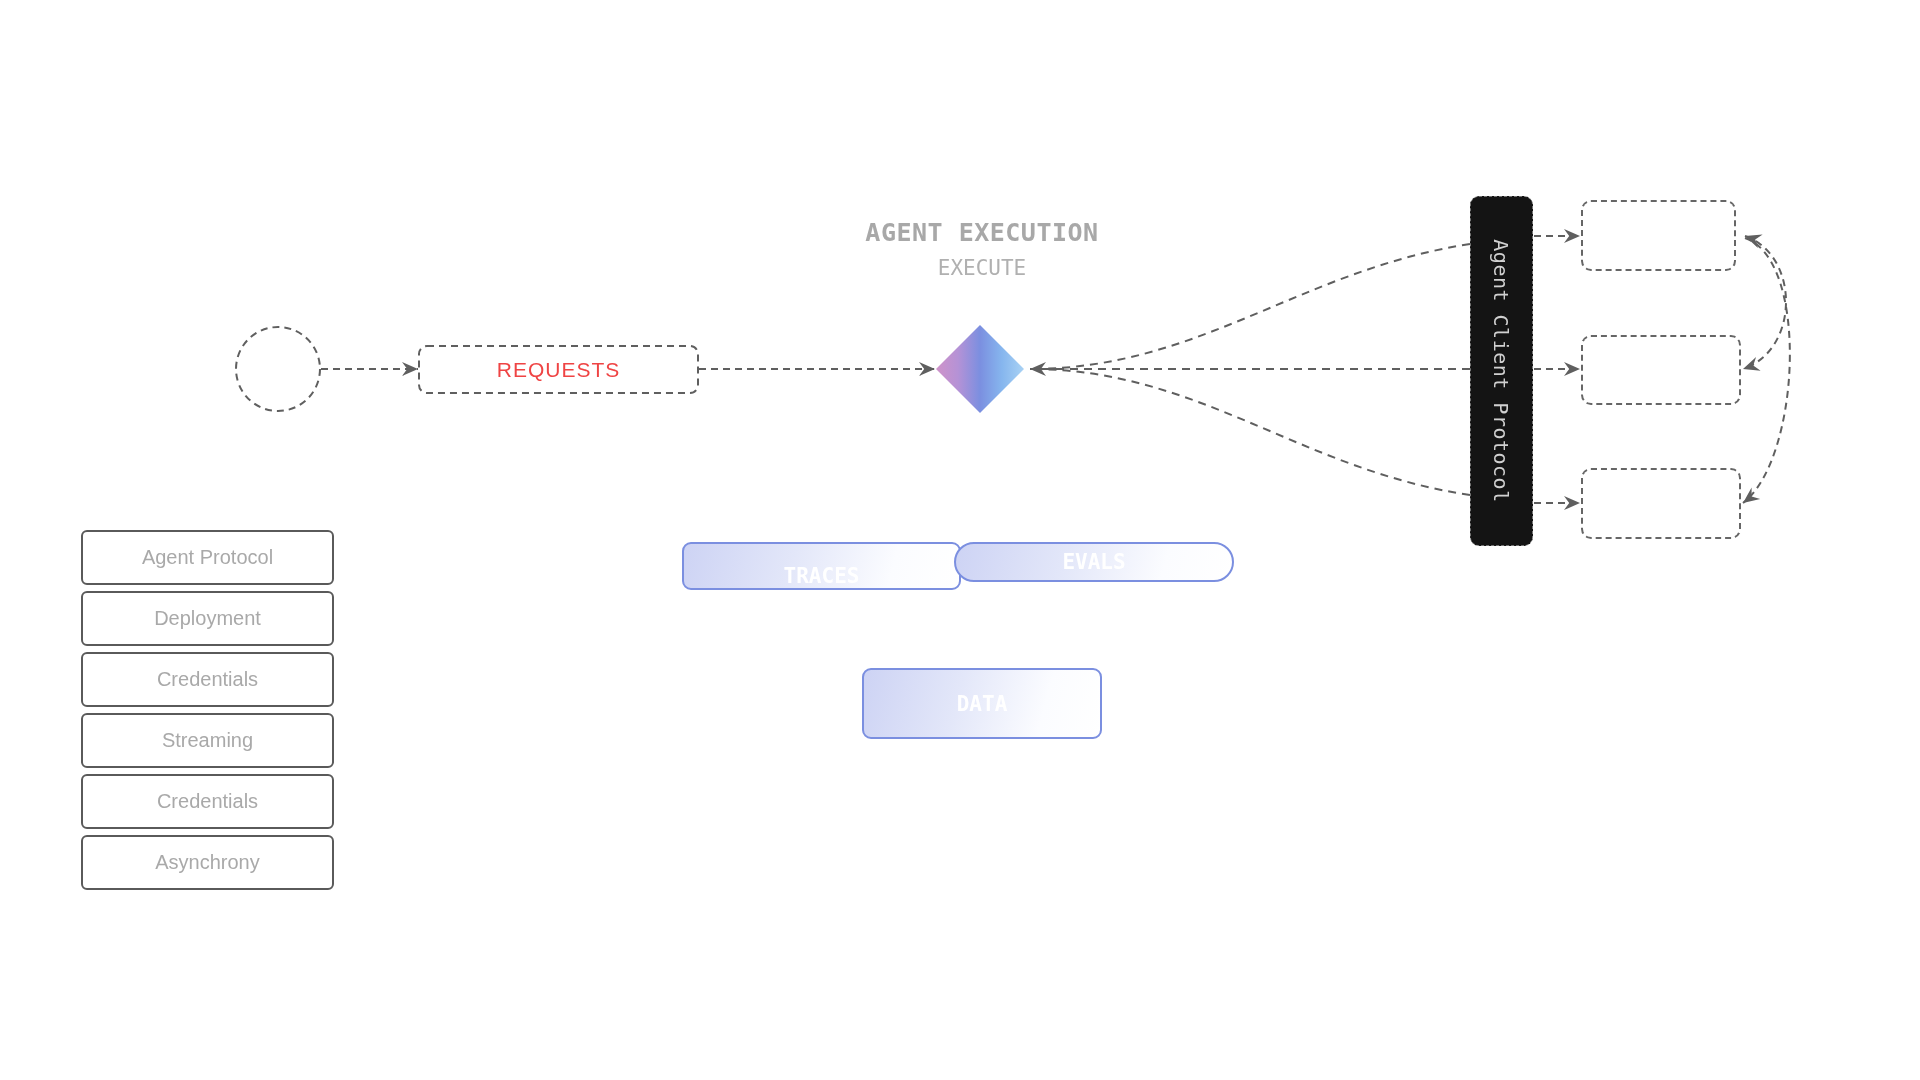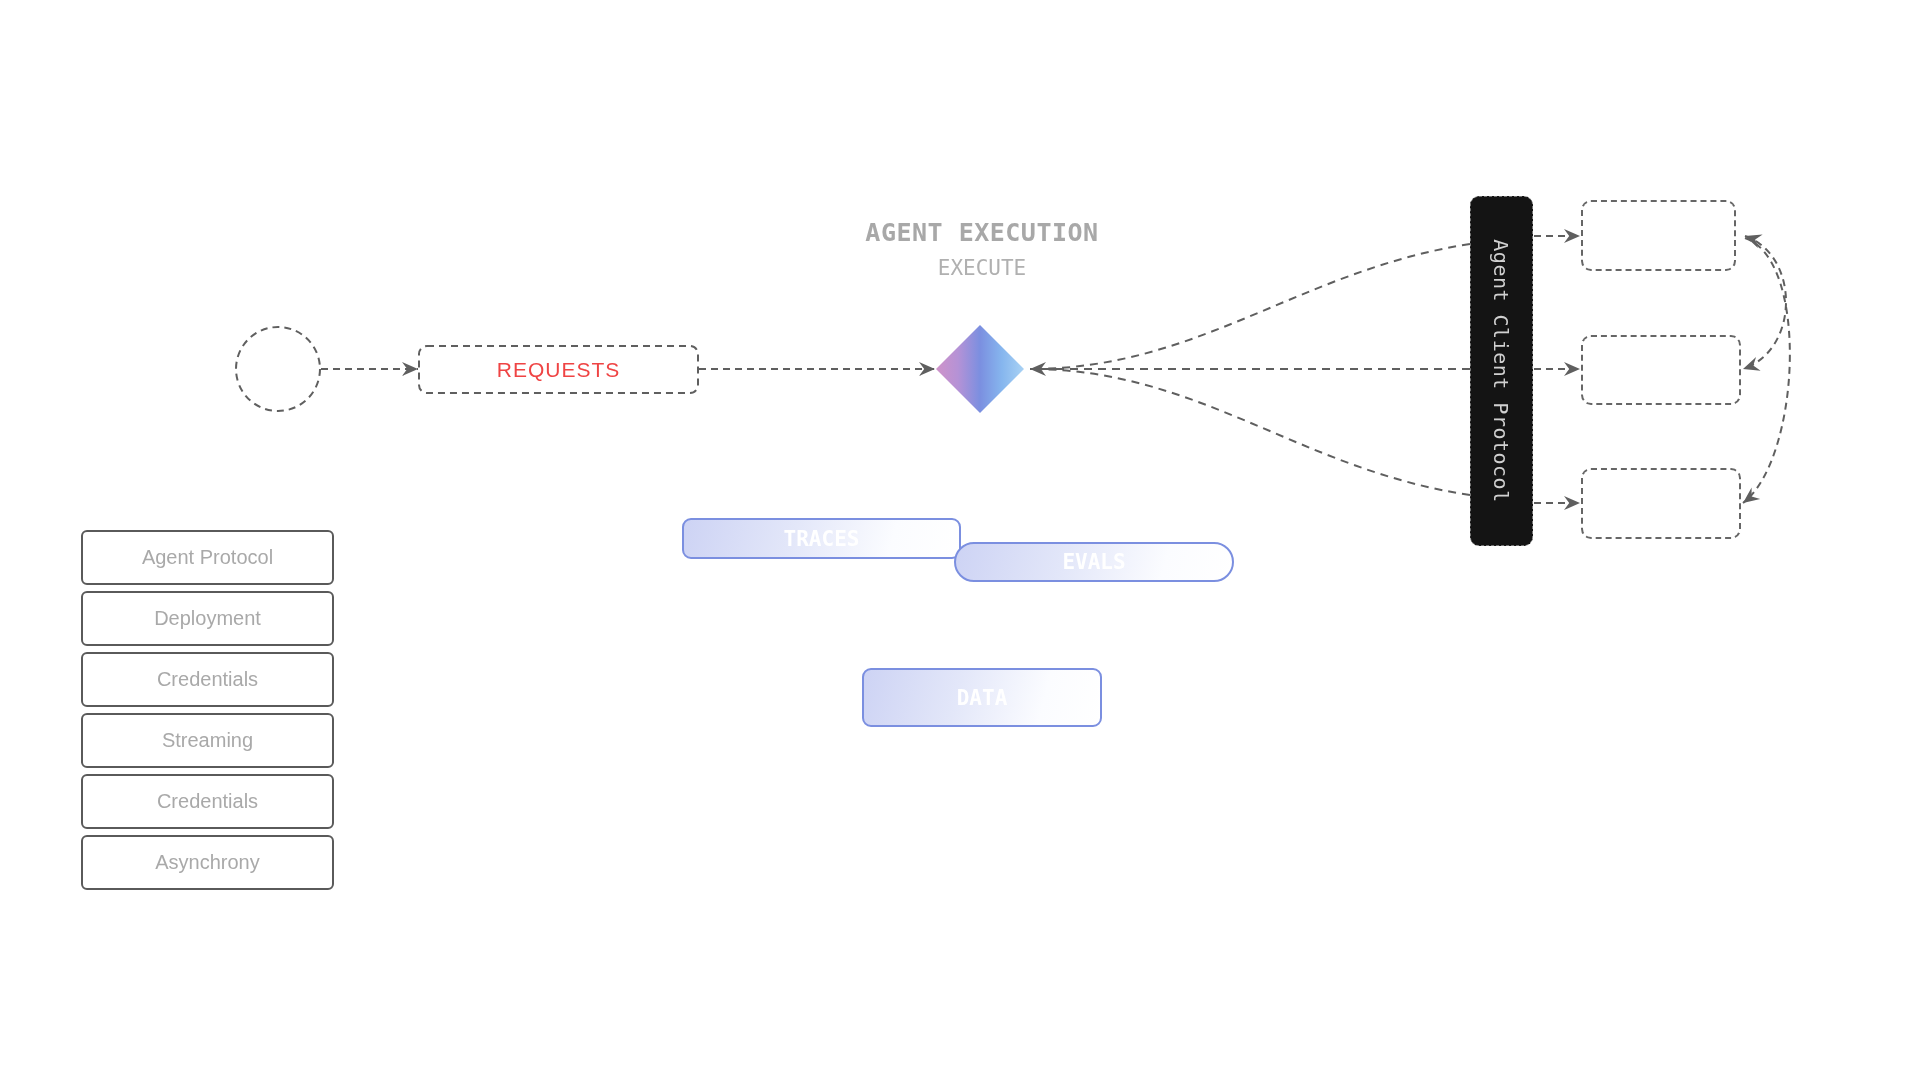--- a/index.html
+++ b/index.html
@@ -63,27 +63,27 @@
 
 <div class="requests-label">REQUESTS</div>
 
 <div class="protocol-bar"></div>
 <div class="protocol-text mono">Agent Client Protocol</div>
 
 <div class="client-box" style="left:1581px; top:200px; width:155px; height:71px;"><span></span></div>
 <div class="client-box" style="left:1581px; top:335px; width:160px; height:70px;"><span></span></div>
 <div class="client-box" style="left:1581px; top:468px; width:160px; height:71px;"><span></span></div>
 
-<div class="grad-box mono" style="left:682px; top:518px; width:279px; height:41px;">
+<div class="grad-box mono" style="left:682px; top:542px; width:279px; height:48px;align-items:flex-end;">
   <span>TRACES</span>
 </div>
 <div class="grad-box mono" style="left:954px; top:542px; width:280px; height:40px;border-radius:21px;">
   <span>EVALS</span>
 </div>
-<div class="grad-box mono" style="left:862px; top:668px; width:240px; height:59px;">
+<div class="grad-box mono" style="left:862px; top:668px; width:240px; height:71px;">
   <span>DATA</span>
 </div>
 
 <div class="feature-list">
   <div class="feature-btn">Agent Protocol</div>
   <div class="feature-btn">Deployment</div>
   <div class="feature-btn">Credentials</div>
   <div class="feature-btn">Streaming</div>
   <div class="feature-btn">Credentials</div>
   <div class="feature-btn">Asynchrony</div>

